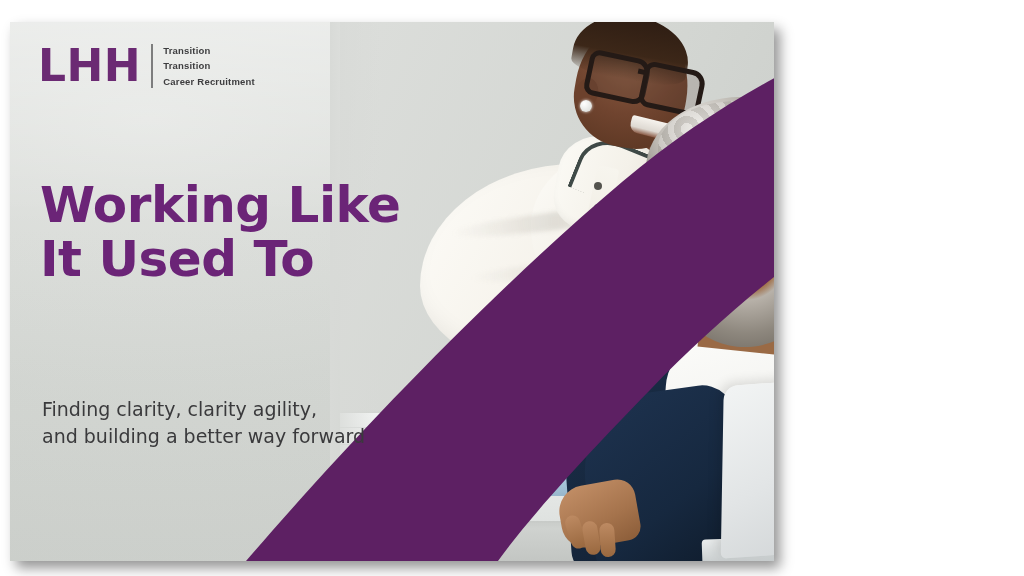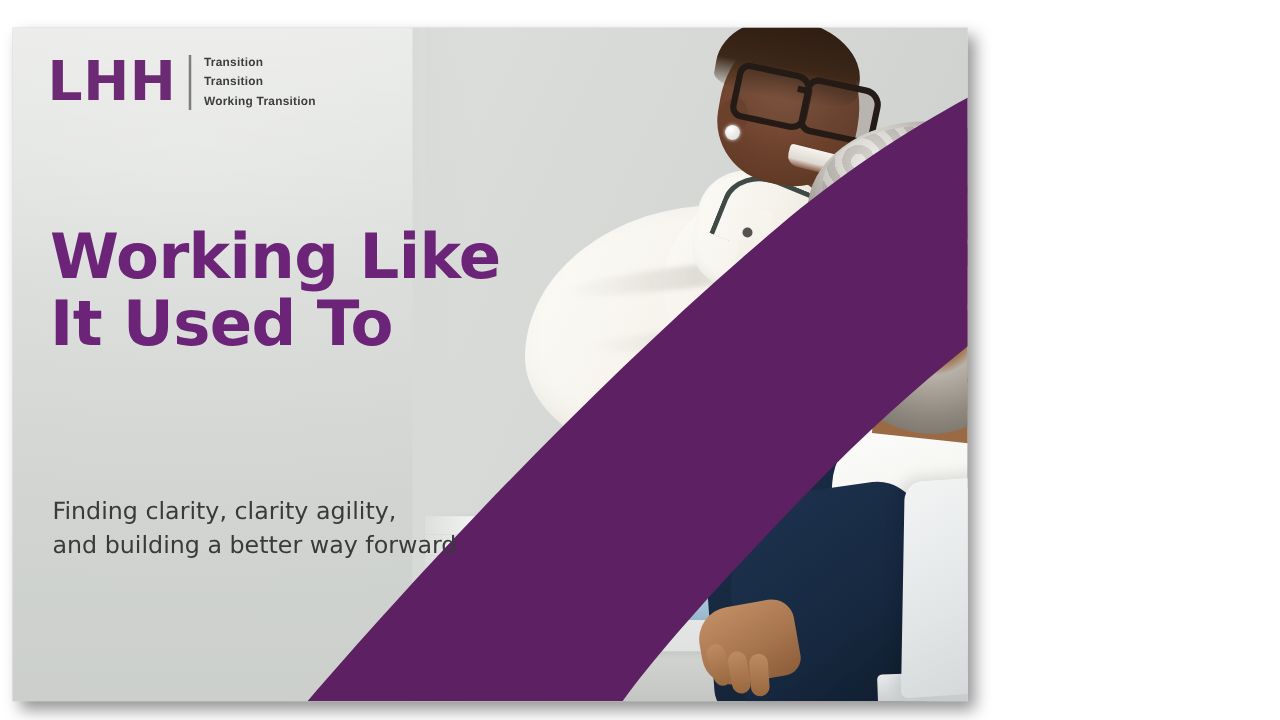--- a/index.html
+++ b/index.html
@@ -747,21 +747,21 @@
     </svg>
 
     <div class="text-panel">
 
       <div class="logo">
         <div class="logo-mark">LHH</div>
         <div class="logo-divider"></div>
         <div class="logo-tagline">
           <span>Transition</span>
           <span>Transition</span>
-          <span>Working Transition</span>
+          <span>Career Recruitment</span>
         </div>
       </div>
 
       <h1 class="headline">
         <span class="hl">Working Like</span>
         <span class="hl">It Used To</span>
       </h1>
 
       <p class="subhead">
         <span class="sl">Finding clarity, clarity agility,</span>

